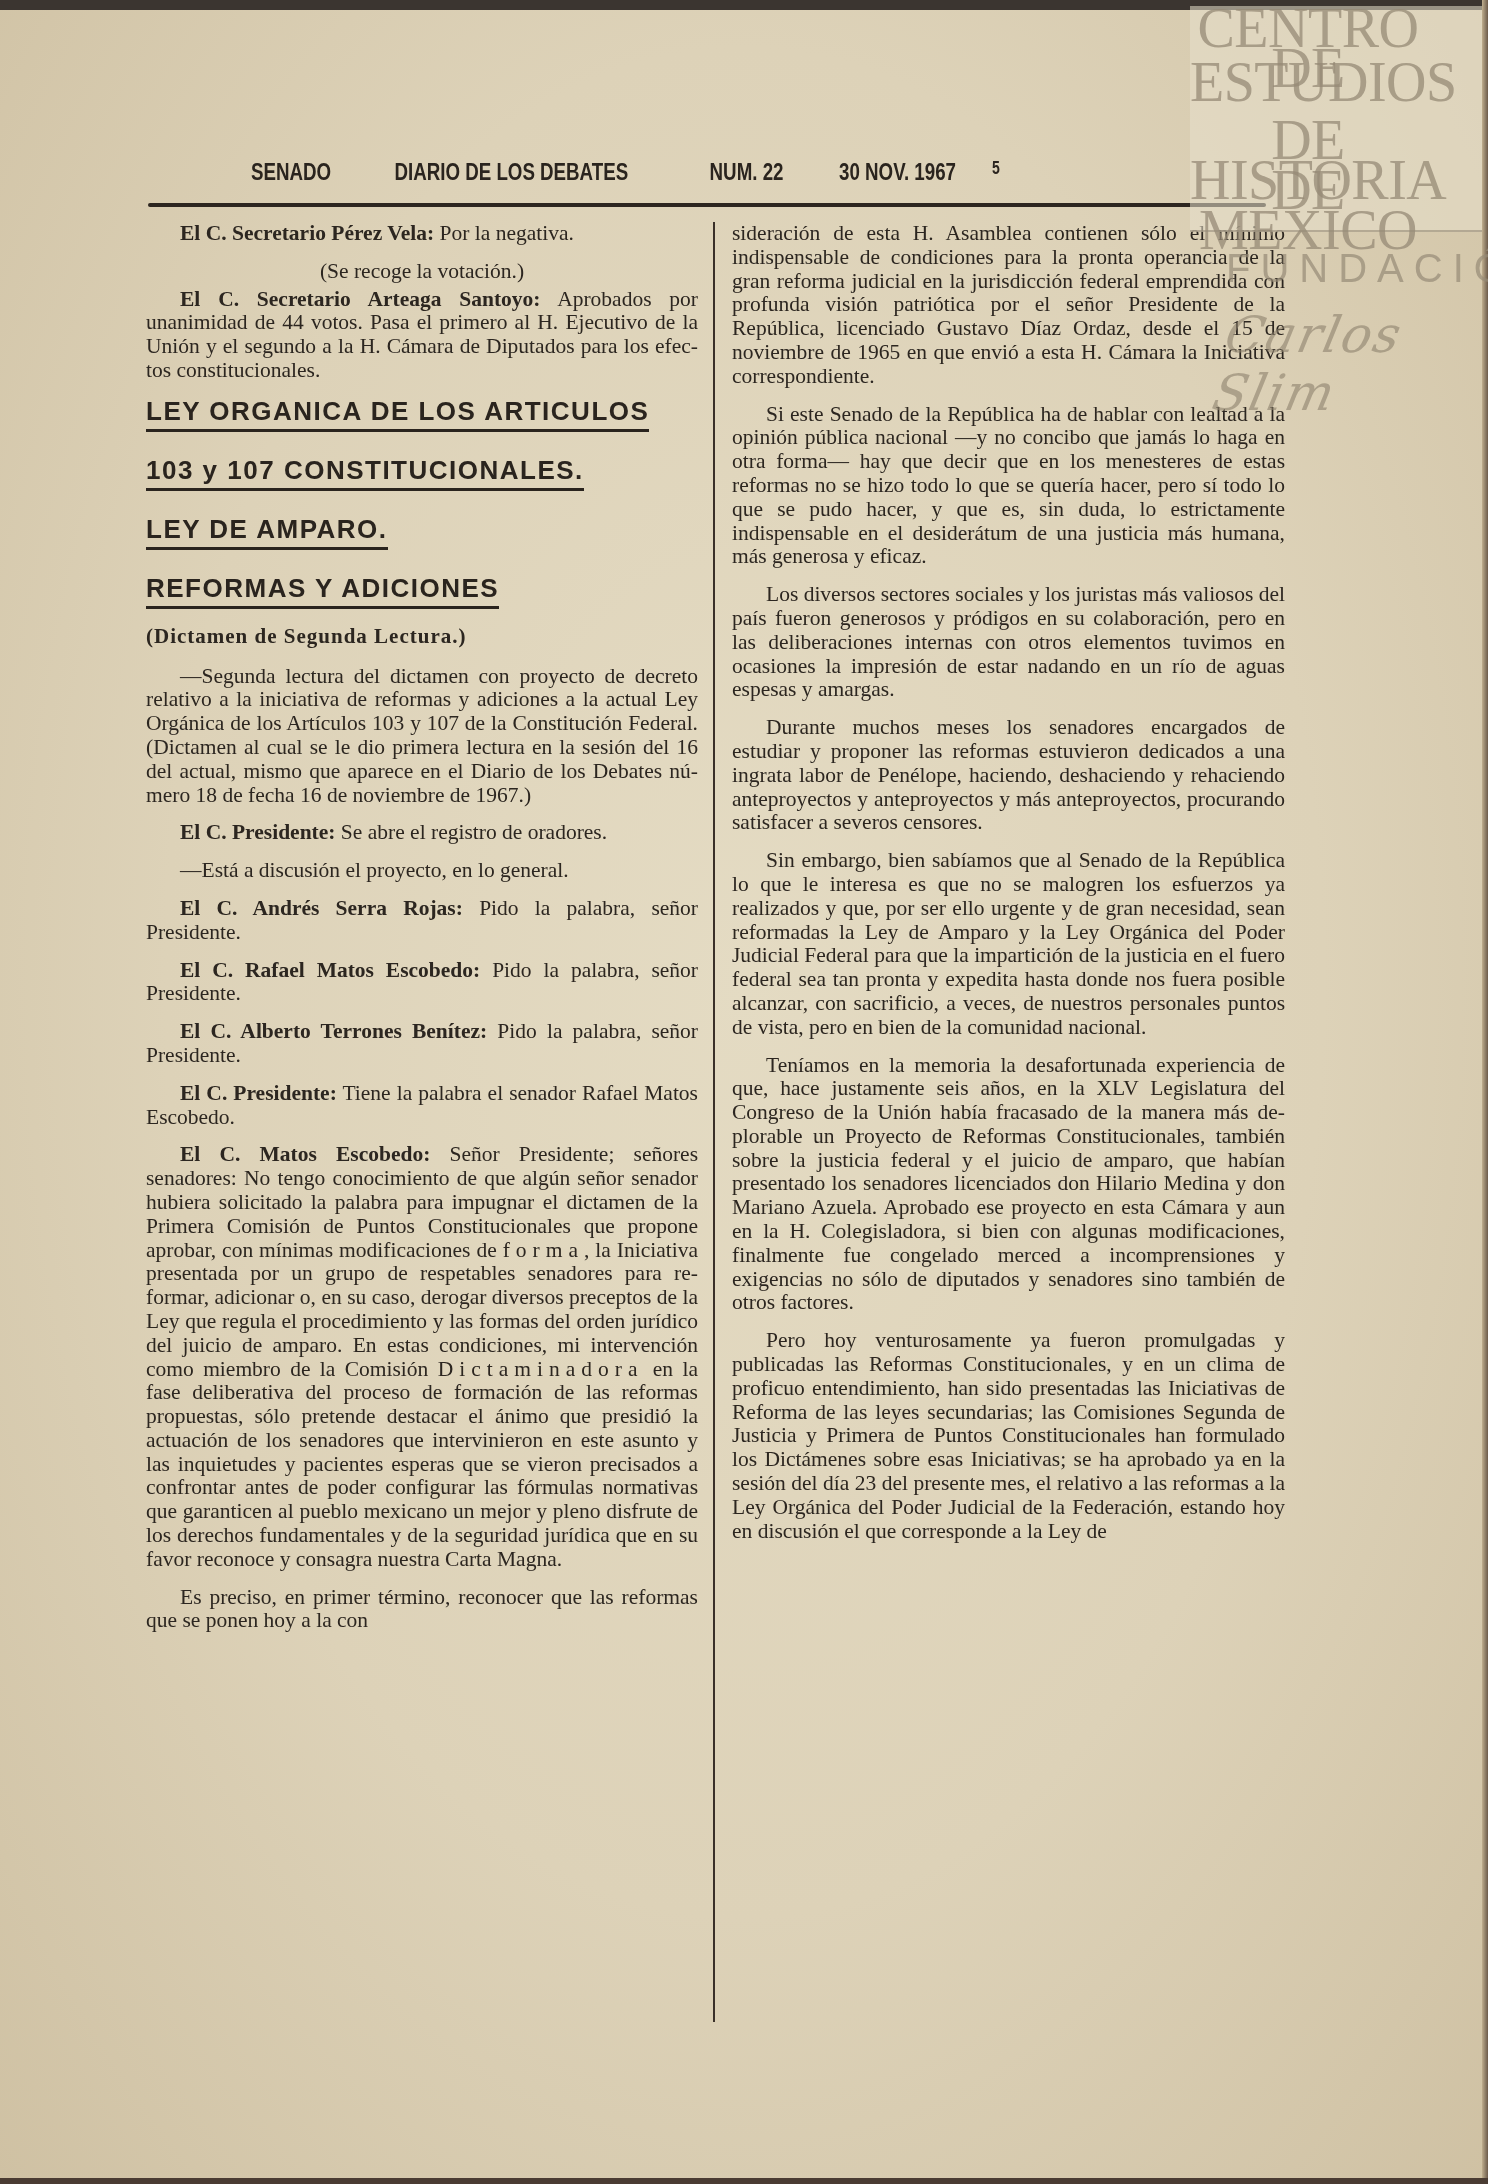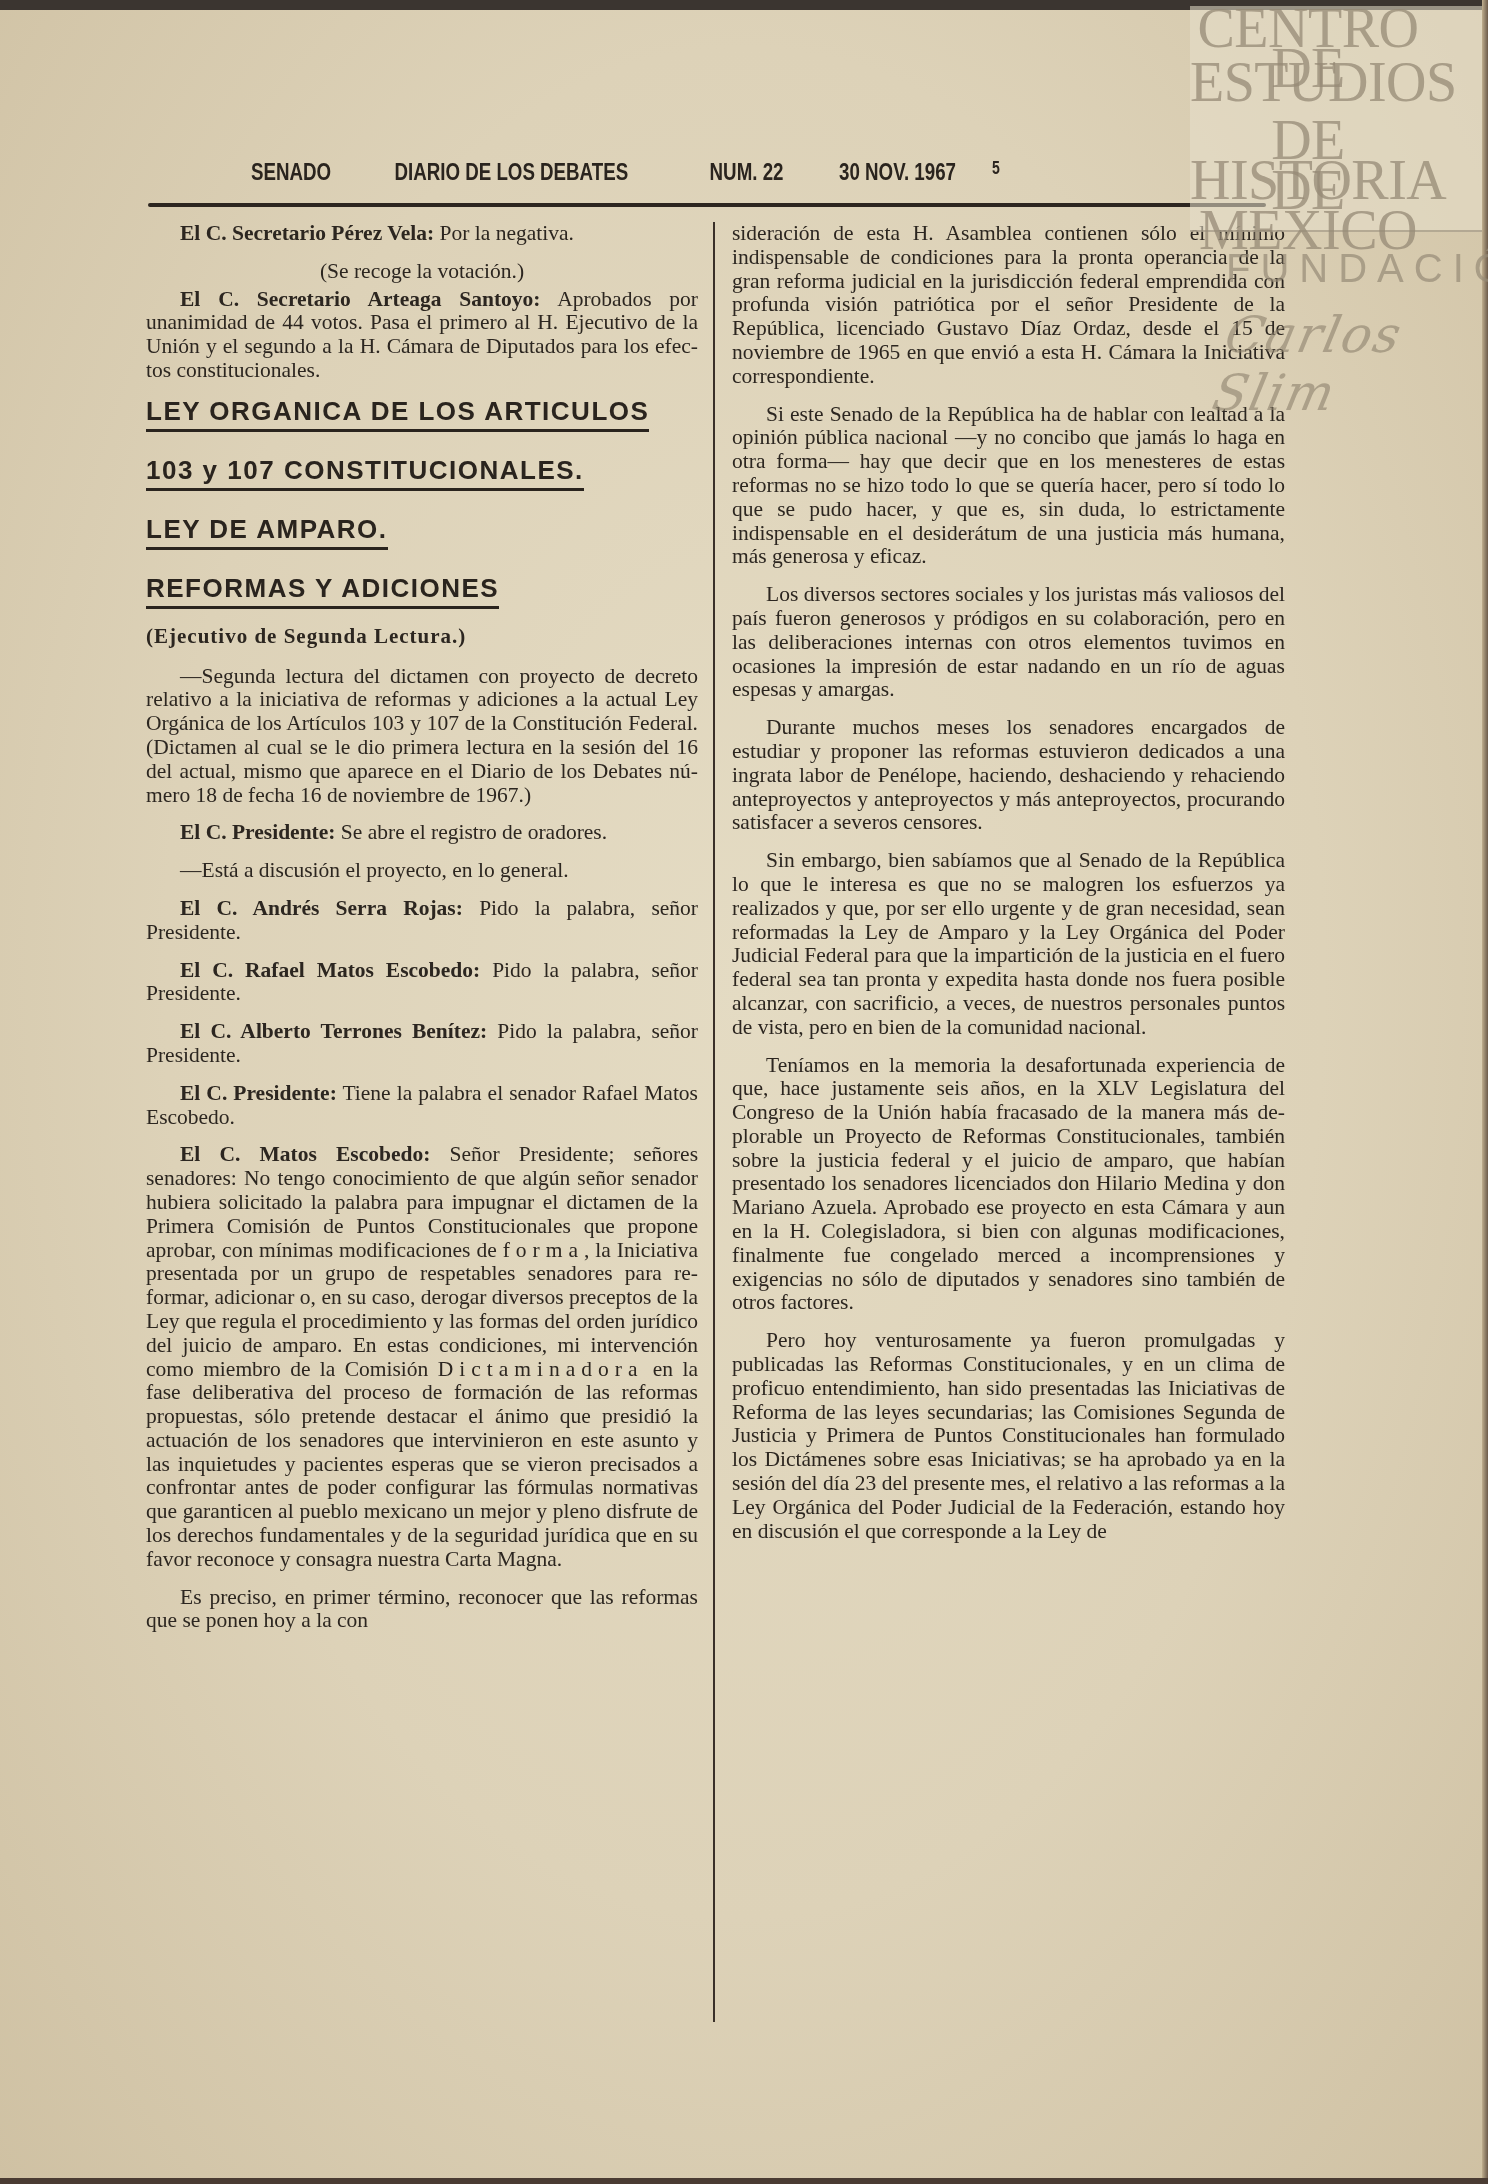--- a/index.html
+++ b/index.html
@@ -99,21 +99,21 @@
     <p class="p"><span class="speaker">El C. Secretario Pérez Vela:</span><span> Por la nega­tiva.</span></p>
     <p class="p center">(Se recoge la votación.)</p>
     <p class="p"><span class="speaker">El C. Secretario Arteaga Santoyo:</span><span> Aproba­dos por unanimidad de 44 votos. Pasa el pri­mero al H. Ejecutivo de la Unión y el segundo a la H. Cámara de Diputados para los efec­tos constitucionales.</span></p>
 
     <div class="heading-block">
       <div class="row"><span class="heading">LEY ORGANICA DE LOS ARTICULOS</span></div>
       <div class="row"><span class="heading">103 y 107 CONSTITUCIONALES.</span></div>
       <div class="row"><span class="heading">LEY DE AMPARO.</span></div>
       <div class="row"><span class="heading">REFORMAS Y ADICIONES</span></div>
     </div>
-    <div class="subheading">(Ejecutivo de Segunda Lectura.)</div>
+    <div class="subheading">(Dictamen de Segunda Lectura.)</div>
 
     <p class="p">—Segunda lectura del dictamen con proyec­to de decreto relativo a la iniciativa de refor­mas y adiciones a la actual Ley Orgánica de los Artículos 103 y 107 de la Constitución Fe­deral. (Dictamen al cual se le dio primera lectura en la sesión del 16 del actual, mismo que aparece en el Diario de los Debates nú­mero 18 de fecha 16 de noviembre de 1967.)</p>
     <p class="p"><span class="speaker">El C. Presidente:</span><span> Se abre el registro de ora­dores.</span></p>
     <p class="p">—Está a discusión el proyecto, en lo ge­neral.</p>
     <p class="p"><span class="speaker">El C. Andrés Serra Rojas:</span><span> Pido la palabra, señor Presidente.</span></p>
     <p class="p"><span class="speaker">El C. Rafael Matos Escobedo:</span><span> Pido la pa­labra, señor Presidente.</span></p>
     <p class="p"><span class="speaker">El C. Alberto Terrones Benítez:</span><span> Pido la pa­labra, señor Presidente.</span></p>
     <p class="p"><span class="speaker">El C. Presidente:</span><span> Tiene la palabra el senador Rafael Matos Escobedo.</span></p>
     <p class="p"><span class="speaker">El C. Matos Escobedo:</span><span> Señor Presidente; señores senadores: No tengo conocimiento de que algún señor senador hubiera solicitado la palabra para impugnar el dictamen de la Pri­mera Comisión de Puntos Constitucionales que propone aprobar, con mínimas modifica­ciones de </span><span class="spaced">forma</span><span>, la Iniciativa presentada por un grupo de respetables senadores para re­formar, adicionar o, en su caso, derogar diver­sos preceptos de la Ley que regula el procedi­miento y las formas del orden jurídico del jui­cio de amparo. En estas condiciones, mi intervención como miembro de la Comi­sión </span><span class="spaced">Dictaminadora</span><span> en la fase delibera­tiva del proceso de formación de las re­formas propuestas, sólo pretende destacar el ánimo que presidió la actuación de los sena­dores que intervinieron en este asunto y las inquietudes y pacientes esperas que se vie­ron precisados a confrontar antes de poder con­figurar las fórmulas normativas que garanticen al pueblo mexicano un mejor y pleno disfrute de los derechos fundamentales y de la seguri­dad jurídica que en su favor reconoce y con­sagra nuestra Carta Magna.</span></p>
     <p class="p">Es preciso, en primer término, reconocer que las reformas que se ponen hoy a la con­</p>

